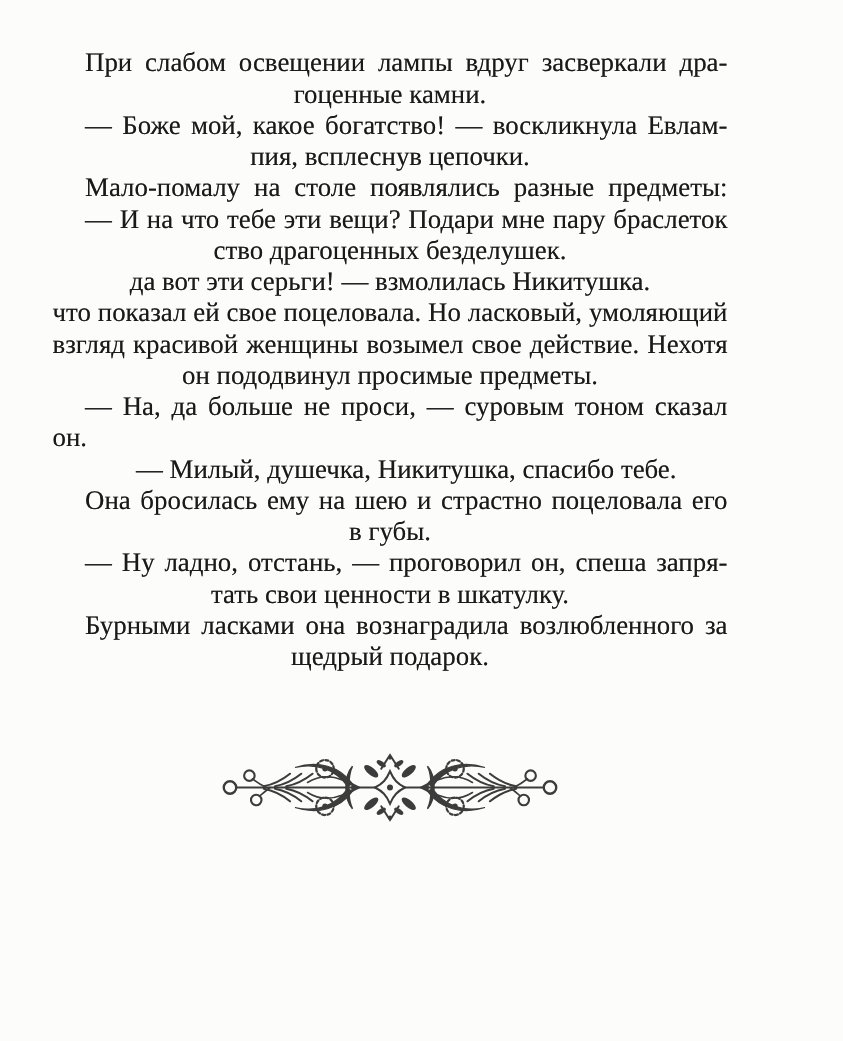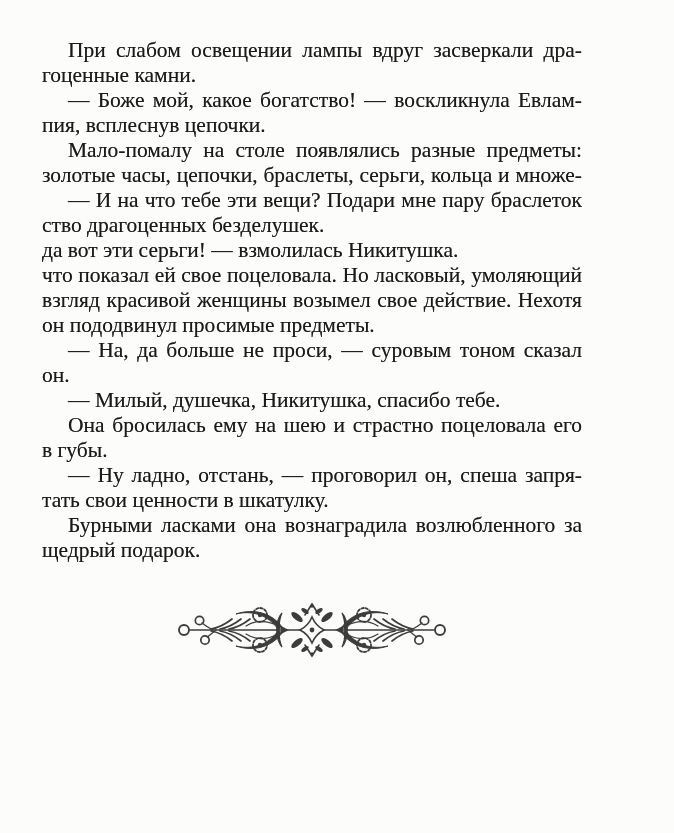--- a/index.html
+++ b/index.html
@@ -19,21 +19,21 @@
   .text-block {
     position: absolute;
     left: 42px;
     top: 38px;
     width: 540px;
     font-size: 21.5px;
     line-height: 25px;
     color: #1a1a1a;
     text-shadow: 0 0 0.35px rgba(10,10,10,0.55);
   }
-  .line { text-align: left; white-space: normal; }
+  .line { text-align: center; white-space: normal; }
   .line.just {
     text-align: justify;
     text-align-last: justify;
     -moz-text-align-last: justify;
   }
   .line.indent { text-indent: 26px; }
   .ornament-row {
     position: absolute;
     top: 602px;
     left: 42px;
@@ -48,21 +48,20 @@
 <div class="page">
 
   <div class="text-block">
     <div class="line indent just">При слабом освещении лампы вдруг засверкали дра-</div>
     <div class="line">гоценные камни.</div>
 
     <div class="line indent just">— Боже мой, какое богатство! — воскликнула Евлам-</div>
     <div class="line">пия, всплеснув цепочки.</div>
 
     <div class="line indent just">Мало-помалу на столе появлялись разные предметы:</div>
-    <div class="line just">золотые часы, цепочки, браслеты, серьги, кольца и множе-</div>
     <div class="line indent just">— И на что тебе эти вещи? Подари мне пару браслеток</div>
 
     <div class="line">ство драгоценных безделушек.</div>
     <div class="line">да вот эти серьги! — взмолилась Никитушка.</div>
 
     <div class="line just">что показал ей свое поцеловала. Но ласковый, умоляющий</div>
     <div class="line just">взгляд красивой женщины возымел свое действие. Нехотя</div>
     <div class="line">он пододвинул просимые предметы.</div>
 
     <div class="line indent just">— На, да больше не проси, — суровым тоном сказал он.</div>

